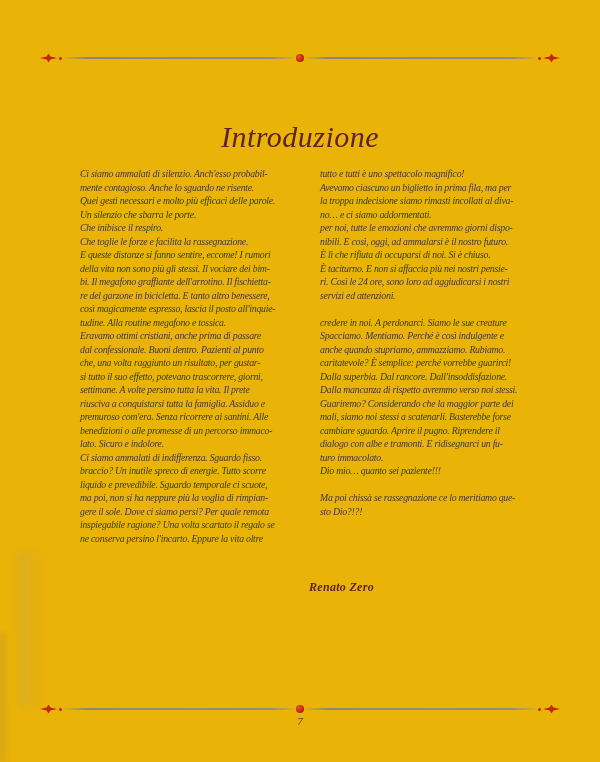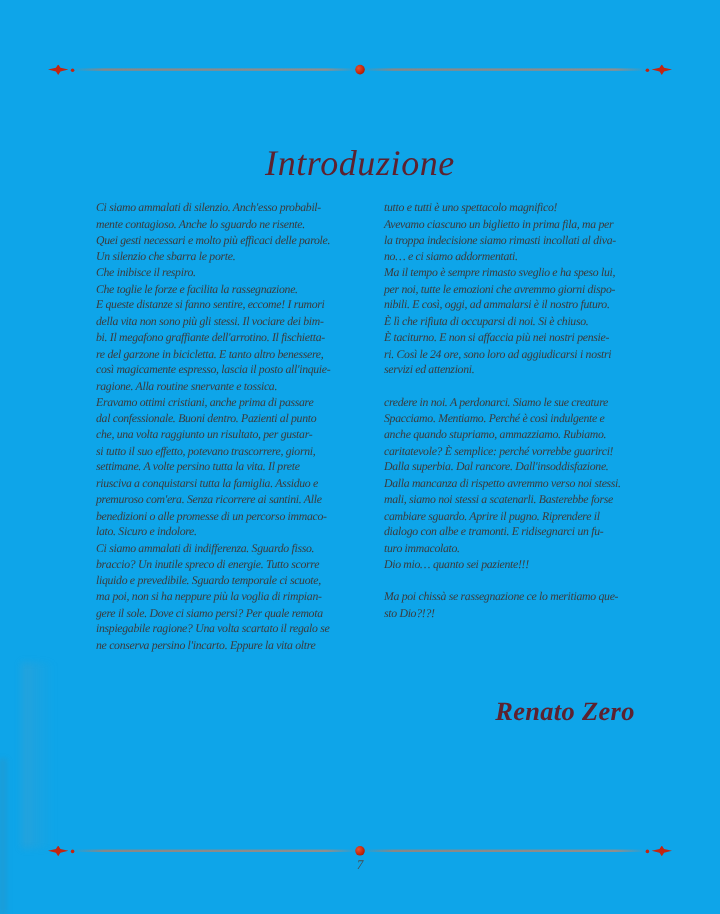--- a/index.html
+++ b/index.html
@@ -1,21 +1,21 @@
 <!DOCTYPE html>
 <html style="--title-color: #5c2230; --body-text: #3b3b3d; --ornament-red: #c32511; --rule-gray: #8a8a8a;"><head>
 <meta charset="utf-8">
 <style>
   html,body{margin:0;padding:0;}
   body{
     width:600px;height:762px;position:relative;overflow:hidden;
     background:#fdfdfd;
     font-family:"Liberation Serif", serif;
   }
-  .page{position:absolute;inset:0;background:#0ea5e9;}
+  .page{position:absolute;inset:0;background:#eab308;}
 
   
   .divider{
     position:absolute;left:40px;right:40px;height:10px;
     display:flex;align-items:center;
   }
   .divider.top{top:53px;}
   .divider.bottom{top:704px;}
   .rule{
     flex:1;height:1.5px;
@@ -48,22 +48,22 @@
     display:flex;gap:31px;
     color:var(--body-text,#3b3b3d);
     font-style:italic;font-size:9.8px;letter-spacing:-.25px;
   }
   .col{width:218px;}
   .line{height:13.5px;line-height:13.5px;white-space:nowrap;}
 
   
   .signature{
     position:absolute;left:309px;width:220px;top:580px;
-    text-align:right;font-style:italic;font-weight:bold;
-    font-size:22px;color:var(--title-color,#5c2230);letter-spacing:.3px;
+    text-align:left;font-style:italic;font-weight:bold;
+    font-size:12px;color:var(--title-color,#5c2230);letter-spacing:.3px;
   }
 
   
   .page-number{
     position:absolute;top:715px;left:0;width:100%;
     text-align:center;font-style:italic;font-size:11px;color:#4a4a4a;
   }
 
   
   .edge-band{
@@ -100,21 +100,21 @@
         <div class="line">mente contagioso. Anche lo sguardo ne risente.</div>
         <div class="line">Quei gesti necessari e molto più efficaci delle parole.</div>
         <div class="line">Un silenzio che sbarra le porte.</div>
         <div class="line">Che inibisce il respiro.</div>
         <div class="line">Che toglie le forze e facilita la rassegnazione.</div>
         <div class="line">E queste distanze si fanno sentire, eccome! I rumori</div>
         <div class="line">della vita non sono più gli stessi. Il vociare dei bim-</div>
         <div class="line">bi. Il megafono graffiante dell'arrotino. Il fischietta-</div>
         <div class="line">re del garzone in bicicletta. E tanto altro benessere,</div>
         <div class="line">così magicamente espresso, lascia il posto all'inquie-</div>
-        <div class="line">ragione. Alla routine snervante e tossica.</div>
+        <div class="line">tudine. Alla routine megafono e tossica.</div>
         <div class="line">Eravamo ottimi cristiani, anche prima di passare</div>
         <div class="line">dal confessionale. Buoni dentro. Pazienti al punto</div>
         <div class="line">che, una volta raggiunto un risultato, per gustar-</div>
         <div class="line">si tutto il suo effetto, potevano trascorrere, giorni,</div>
         <div class="line">settimane. A volte persino tutta la vita. Il prete</div>
         <div class="line">riusciva a conquistarsi tutta la famiglia. Assiduo e</div>
         <div class="line">premuroso com'era. Senza ricorrere ai santini. Alle</div>
         <div class="line">benedizioni o alle promesse di un percorso immaco-</div>
         <div class="line">lato. Sicuro e indolore.</div>
         <div class="line">Ci siamo ammalati di indifferenza. Sguardo fisso.</div>
@@ -123,34 +123,34 @@
         <div class="line">ma poi, non si ha neppure più la voglia di rimpian-</div>
         <div class="line">gere il sole. Dove ci siamo persi? Per quale remota</div>
         <div class="line">inspiegabile ragione? Una volta scartato il regalo se</div>
         <div class="line">ne conserva persino l'incarto. Eppure la vita oltre</div>
       </div>
     <div class="col">
         <div class="line">tutto e tutti è uno spettacolo magnifico!</div>
         <div class="line">Avevamo ciascuno un biglietto in prima fila, ma per</div>
         <div class="line">la troppa indecisione siamo rimasti incollati al diva-</div>
         <div class="line">no… e ci siamo addormentati.</div>
-        <div class="line">Ma il tempo è sempre rimasto sveglio e ha speso lui,</div>
         <div class="line">per noi, tutte le emozioni che avremmo giorni dispo-</div>
         <div class="line">nibili. E così, oggi, ad ammalarsi è il nostro futuro.</div>
         <div class="line">È lì che rifiuta di occuparsi di noi. Si è chiuso.</div>
         <div class="line">È taciturno. E non si affaccia più nei nostri pensie-</div>
         <div class="line">ri. Così le 24 ore, sono loro ad aggiudicarsi i nostri</div>
         <div class="line">servizi ed attenzioni.</div>
         <div class="line">&nbsp;</div>
         <div class="line">credere in noi. A perdonarci. Siamo le sue creature</div>
         <div class="line">Spacciamo. Mentiamo. Perché è così indulgente e</div>
         <div class="line">anche quando stupriamo, ammazziamo. Rubiamo.</div>
         <div class="line">caritatevole? È semplice: perché vorrebbe guarirci!</div>
         <div class="line">Dalla superbia. Dal rancore. Dall'insoddisfazione.</div>
         <div class="line">Dalla mancanza di rispetto avremmo verso noi stessi.</div>
+        <div class="line">Guariremo? Considerando che la maggior parte dei</div>
         <div class="line">mali, siamo noi stessi a scatenarli. Basterebbe forse</div>
         <div class="line">cambiare sguardo. Aprire il pugno. Riprendere il</div>
         <div class="line">dialogo con albe e tramonti. E ridisegnarci un fu-</div>
         <div class="line">turo immacolato.</div>
         <div class="line">Dio mio… quanto sei paziente!!!</div>
         <div class="line">&nbsp;</div>
         <div class="line">Ma poi chissà se rassegnazione ce lo meritiamo que-</div>
         <div class="line">sto Dio?!?!</div>
       </div>
   </div>

